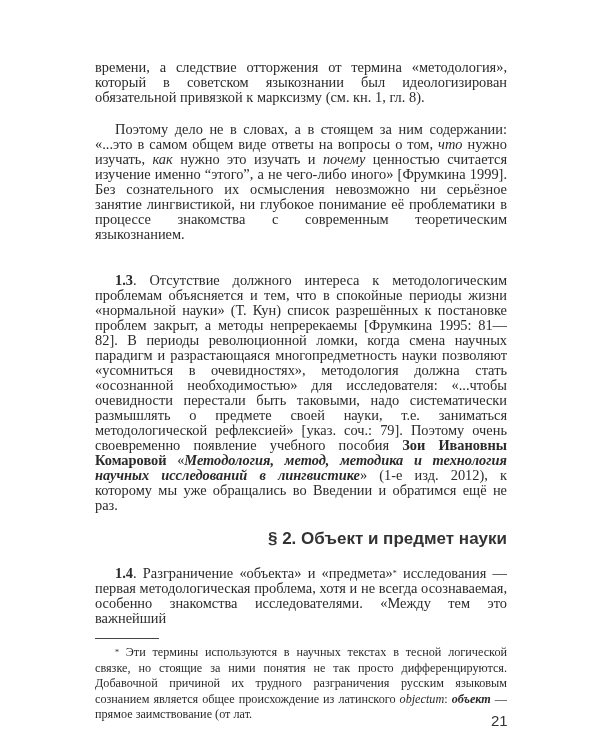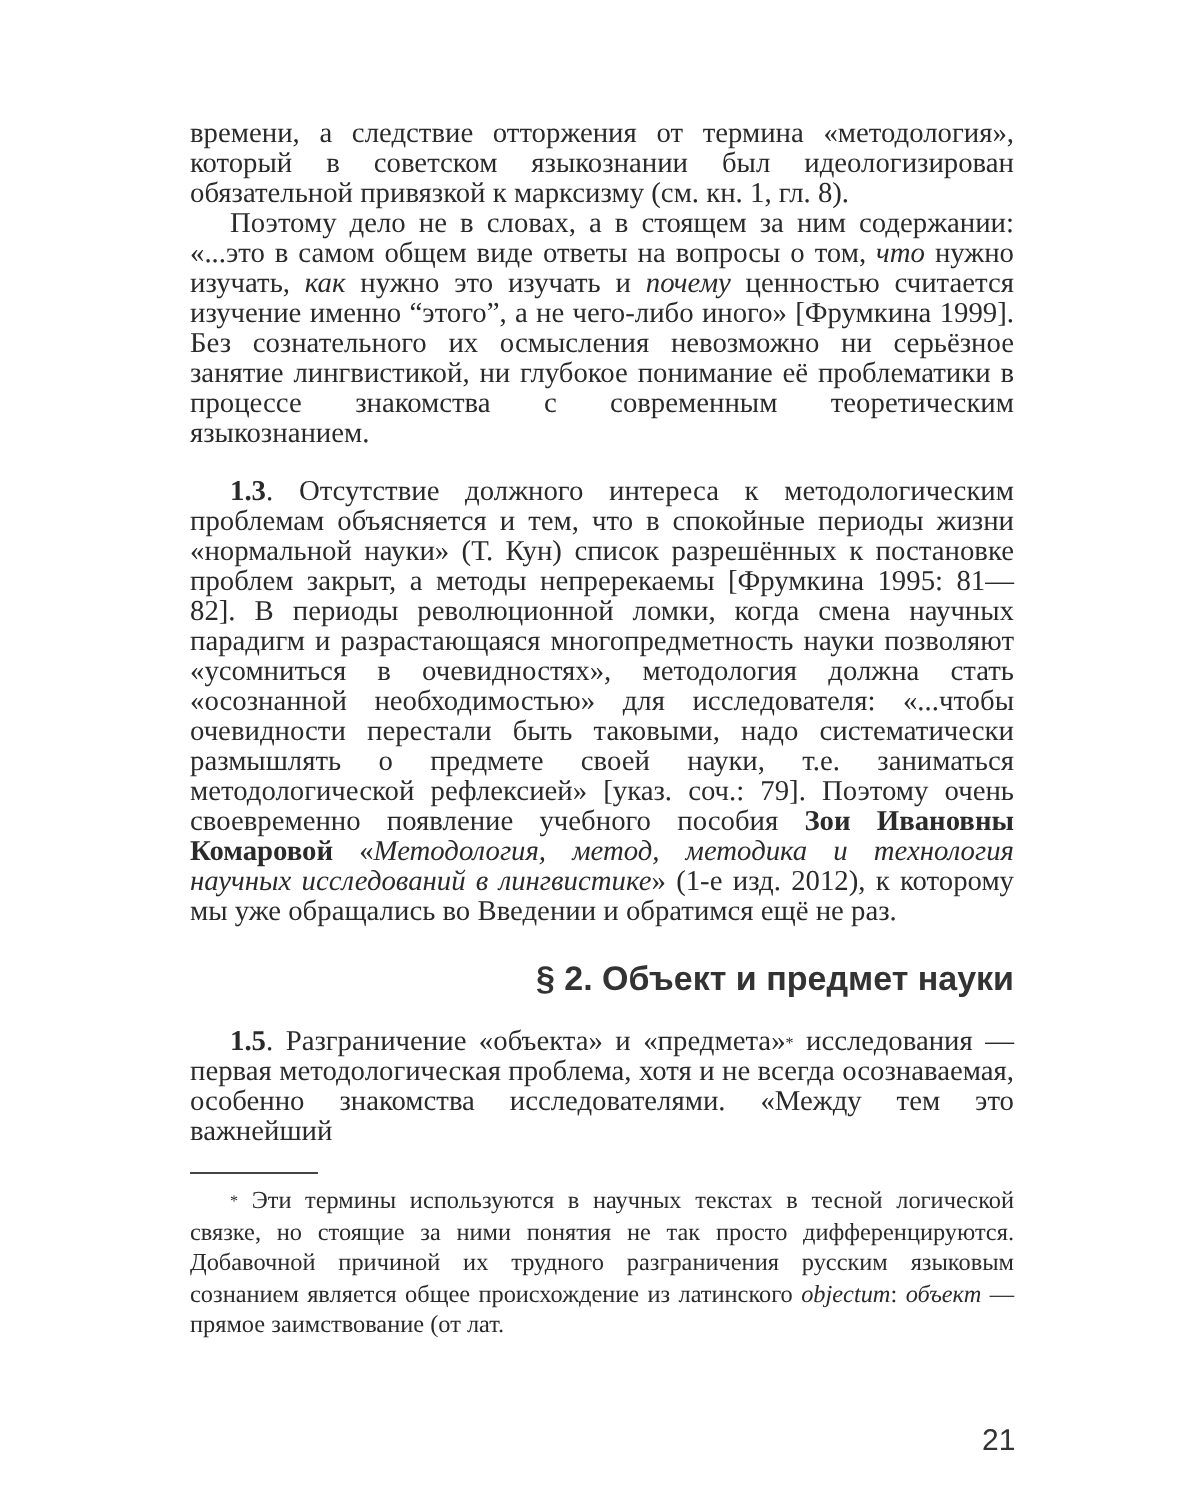--- a/index.html
+++ b/index.html
@@ -2,51 +2,51 @@
 <html><head>
 <meta charset="utf-8">
 <style>
   html, body { margin: 0; padding: 0; }
   body {
     width: 600px; height: 750px; background: #ffffff; position: relative; overflow: hidden;
     font-family: "Liberation Serif", "DejaVu Serif", serif; color: #2a2a2a;
   }
   .page { position: absolute; left: 95px; top: 60px; width: 412px; }
   p { margin: 0; font-size: 14.4px; line-height: 15px; text-align: justify; }
-  .ind { text-indent: 20px; }
+  .ind { text-indent: 20px; margin-top: 17px; }
   .gap { height: 14px; }
   .heading {
     font-family: "Liberation Sans", "DejaVu Sans", sans-serif; font-weight: bold;
     font-size: 17px; text-align: right; margin: 16px 0 14px 0; color: #333;
   }
   .rule { width: 64px; border-top: 1px solid #444; margin: 12px 0 6px 0; }
   .fn { font-size: 12.2px; line-height: 15.6px; text-align: justify; margin: 0; }
   .fn.ind { text-indent: 20px; }
   .pagenum {
     position: absolute; left: 491px; top: 680px;
     font-family: "Liberation Sans", "DejaVu Sans", sans-serif; font-size: 15px; color: #333; margin-top: 32px;
   }
-  .bi { font-weight: normal; font-style: italic; }
+  .bi { font-weight: bold; font-style: italic; }
   sup { font-size: 8px; vertical-align: top; }
 </style>
 </head>
 <body>
 
 <div class="page">
   <p>времени, а следствие отторжения от термина «методология», который в советском языкознании был идеологизирован обязательной привязкой к марксизму (см. кн. 1, гл. 8).</p>
 
   <p class="ind"><span>Поэтому дело не в словах, а в стоящем за ним содержании: «...это в самом общем виде ответы на вопросы о том, </span><i>что</i><span> нужно изучать, </span><i>как</i><span> нужно это изучать и </span><i>почему</i><span> ценностью считается изучение именно “этого”, а не чего-либо иного» [Фрумкина 1999]. Без сознательного их осмысления невозможно ни серьёзное занятие лингвистикой, ни глубокое понимание её проблематики в процессе знакомства с современным теоретическим языкознанием.</span></p>
 
   <div class="gap"></div>
 
   <p class="ind"><b>1.3</b><span>. Отсутствие должного интереса к методологическим проблемам объясняется и тем, что в спокойные периоды жизни «нормальной науки» (Т. Кун) список разрешённых к постановке проблем закрыт, а методы непререкаемы [Фрумкина 1995: 81—82]. В периоды революционной ломки, когда смена научных парадигм и разрастающаяся многопредметность науки позволяют «усомниться в очевидностях», методология должна стать «осознанной необходимостью» для исследователя: «...чтобы очевидности перестали быть таковыми, надо систематически размышлять о предмете своей науки, т.е. заниматься методологической рефлексией» [указ. соч.: 79]. Поэтому очень своевременно появление учебного пособия </span><b>Зои Ивановны Комаровой</b><span> «</span><span class="bi">Методология, метод, методика и технология научных исследований в лингвистике</span><span>» (1-е изд. 2012), к которому мы уже обращались во Введении и обратимся ещё не раз.</span></p>
 
 
   <div class="heading">§ 2. Объект и предмет науки</div>
 
-  <p class="ind"><b>1.5</b><span>. Разграничение «объекта» и «предмета»</span><sup>*</sup><span> исследования — первая методологическая проблема, хотя и не всегда осознаваемая, особенно знакомства исследователями. «Между тем это важнейший</span></p>
+  <p class="ind"><b>1.4</b><span>. Разграничение «объекта» и «предмета»</span><sup>*</sup><span> исследования — первая методологическая проблема, хотя и не всегда осознаваемая, особенно знакомства исследователями. «Между тем это важнейший</span></p>
 
   <div class="rule"></div>
 
   <p class="fn ind"><sup>*</sup><span> Эти термины используются в научных текстах в тесной логической связке, но стоящие за ними понятия не так просто дифференцируются. Добавочной причиной их трудного разграничения русским языковым сознанием является общее происхождение из латинского </span><i>objectum</i><span>: </span><span class="bi">объект</span><span> — прямое заимствование (от лат. </span></p>
 </div>
 
 <div class="pagenum">21</div>
 
 </body></html>

